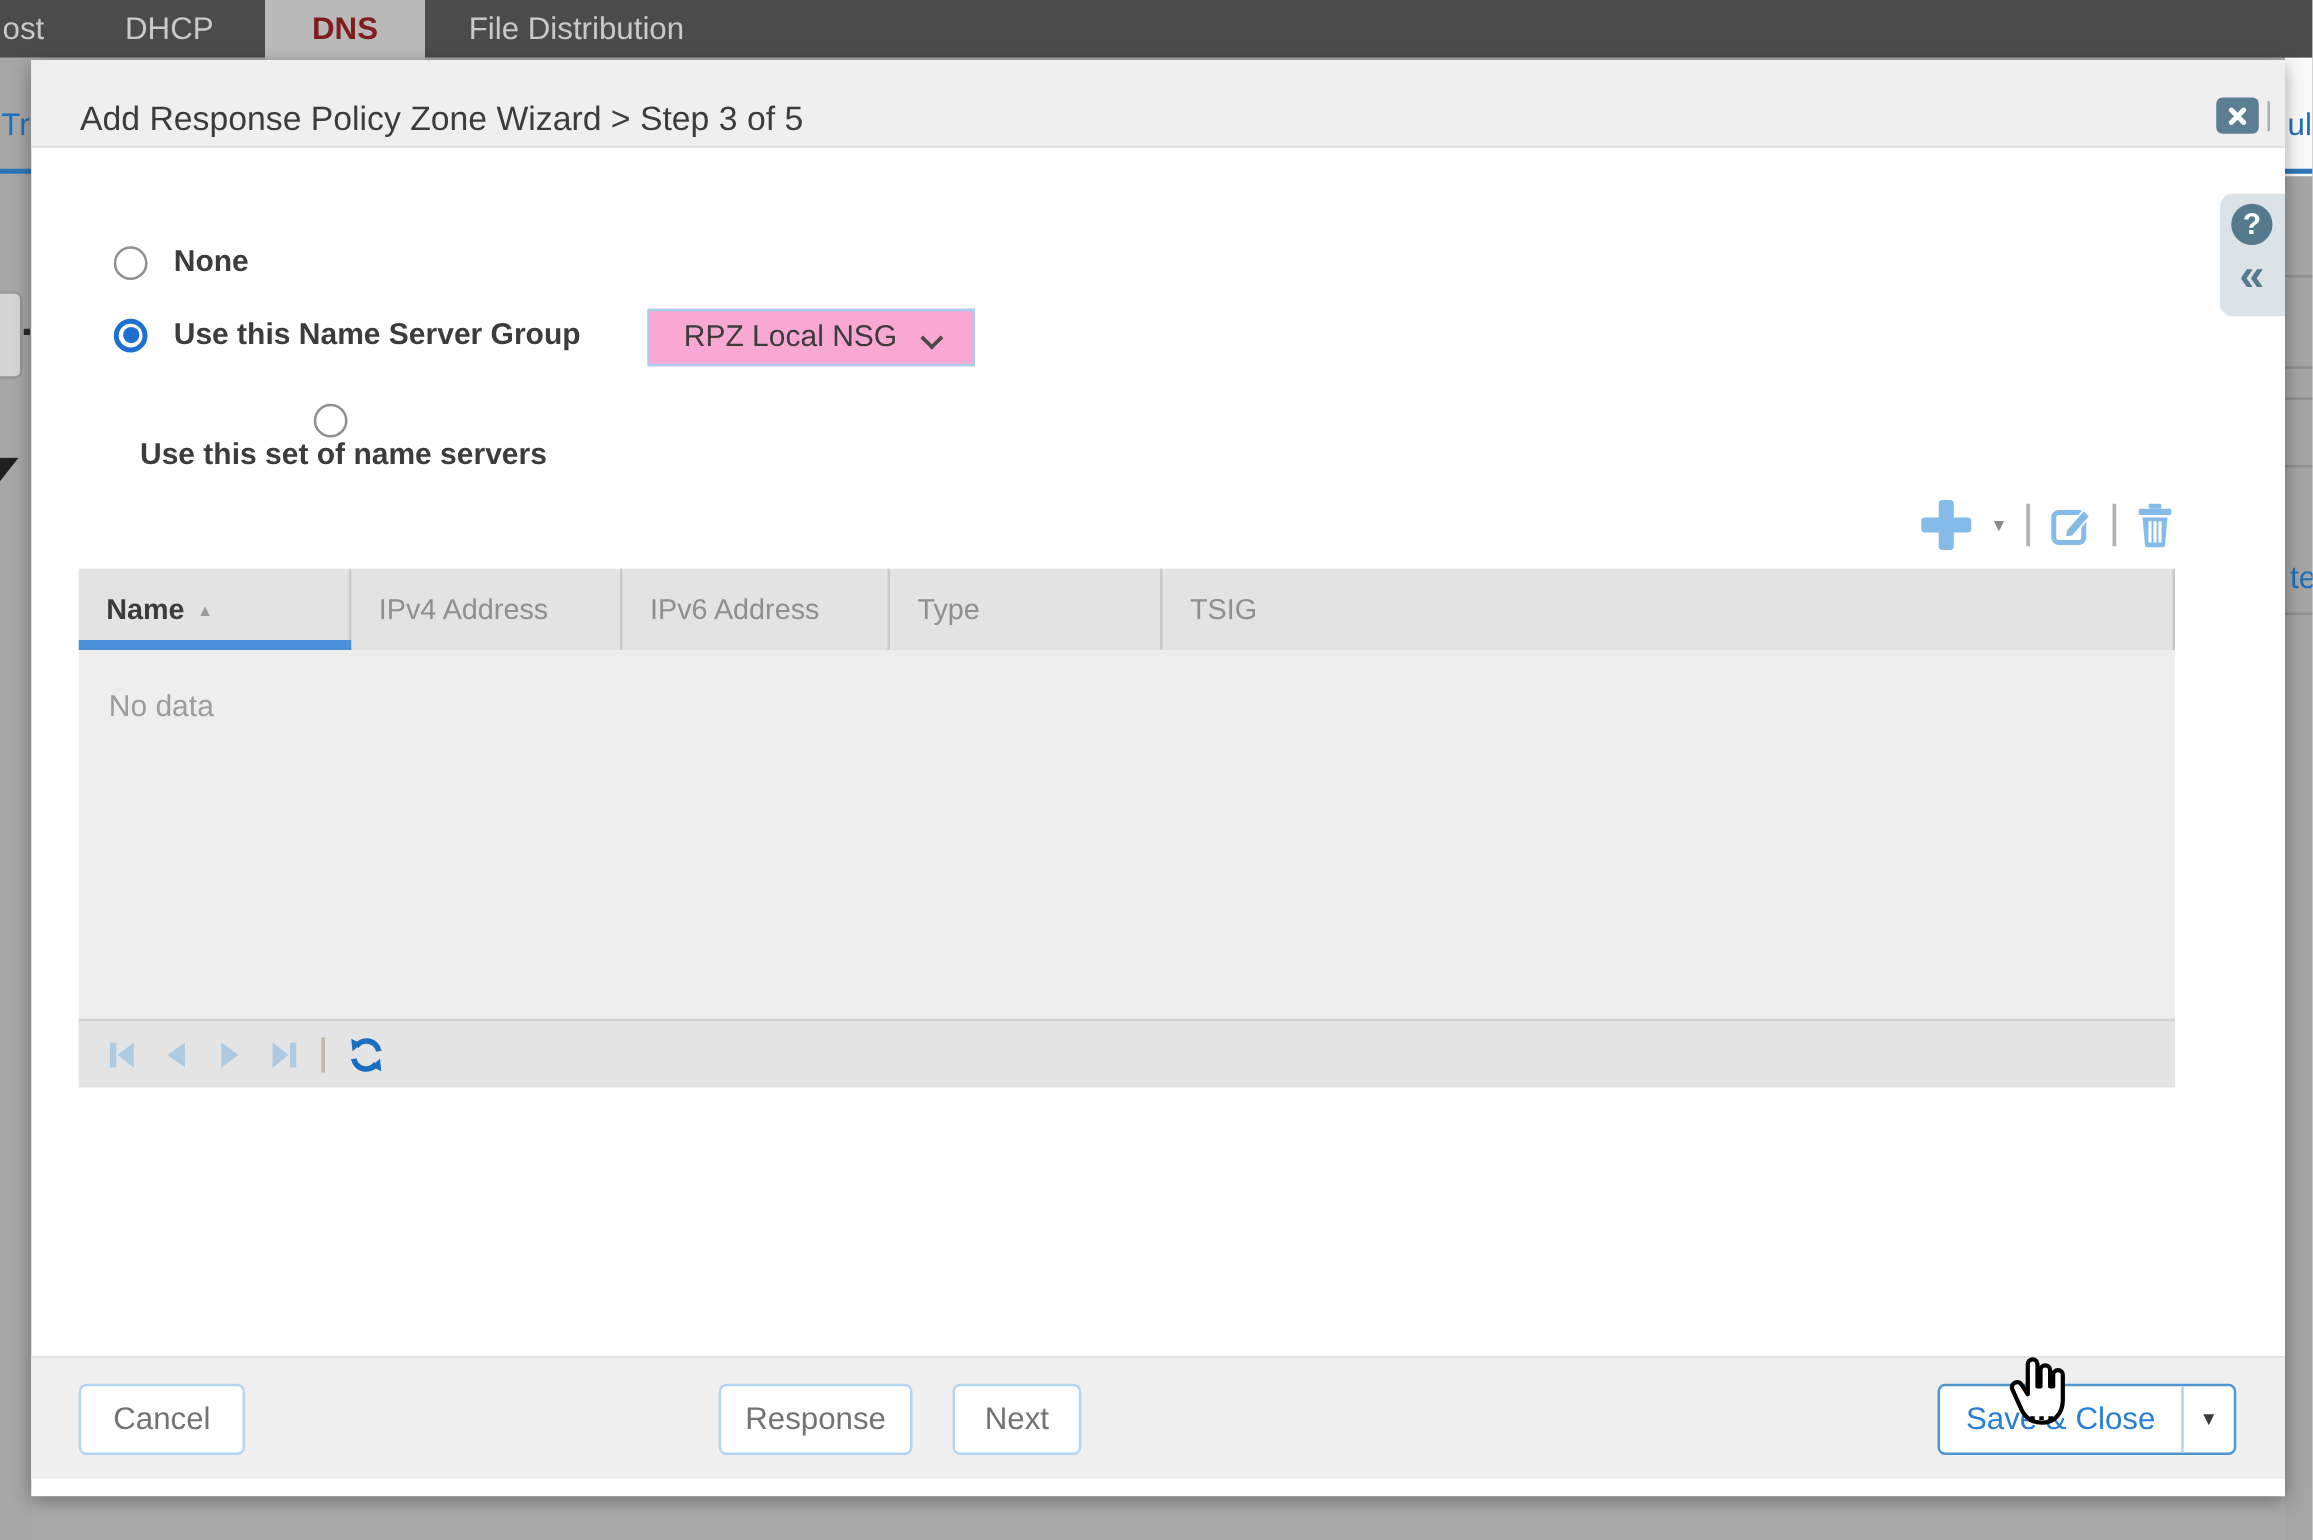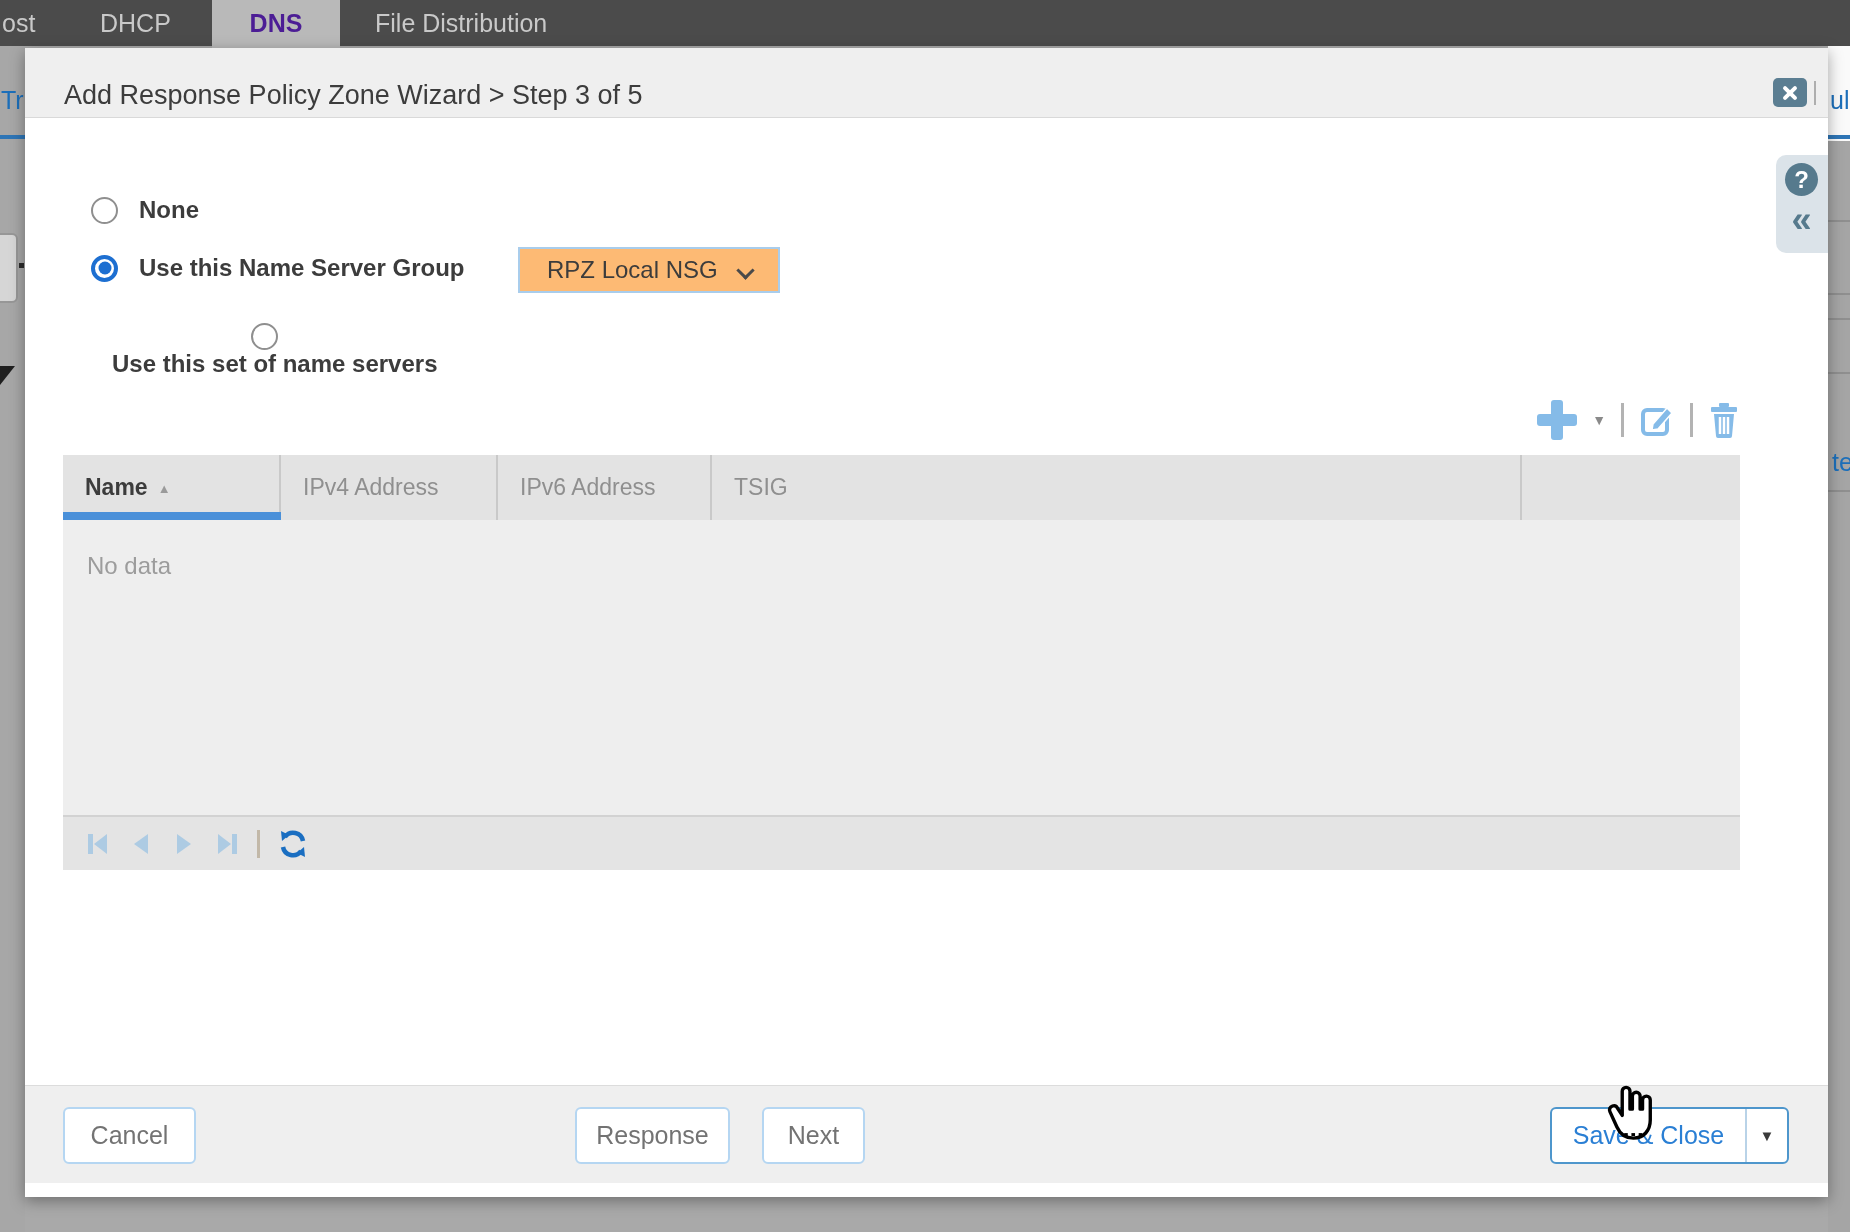--- a/index.html
+++ b/index.html
@@ -5,21 +5,21 @@
   * { margin:0; padding:0; box-sizing:border-box; }
   html,body { width:1850px; height:1232px; }
   body { font-family:"Liberation Sans", sans-serif; background:#a9a9a9; overflow:hidden; }
   #app { position:relative; width:1850px; height:1232px; overflow:hidden; }
 
   
   .topbar { position:absolute; left:0; top:0; width:1850px; height:46px; background:#4b4b4b; z-index:1; }
   .topbar .tab-frag { position:absolute; top:9px; font-size:25px; color:#c9c9c9; white-space:nowrap; }
   .tab-active { position:absolute; left:212px; top:0; width:128px; height:50px; background:#b9b9b9;
                 display:flex; align-items:flex-start; justify-content:center; }
-  .tab-active span { margin-top:9px; font-size:25px; font-weight:bold; color:#4c1d95; }
+  .tab-active span { margin-top:9px; font-size:25px; font-weight:bold; color:#7f1d1d; }
 
   
   .backdrop-left { position:absolute; left:0; top:46px; width:25px; height:1186px; background:#a7a7a7; z-index:0; }
   .backdrop-right { position:absolute; left:1828px; top:46px; width:22px; height:1186px; background:#a5a5a5; z-index:0; }
   .backdrop-right .white-top { position:absolute; left:0; top:0; width:22px; height:95px; background:#fafafa; }
   .frag-link { position:absolute; font-size:25px; color:#1c6fba; white-space:nowrap; }
   .accent-line { position:absolute; height:4px; background:#2e75b6; }
   .bd-hline { position:absolute; left:0; width:22px; height:2px; background:#8f8f8f; }
   .left-box { position:absolute; left:-12px; top:187px; width:30px; height:70px; background:#d6d6d6;
               border:2px solid #979797; border-radius:6px; }
@@ -48,21 +48,21 @@
   .collapse-glyph { position:absolute; left:9px; top:44px; width:33px; text-align:center; font-size:36px;
                     font-weight:bold; color:#567a8d; }
 
   
   .opt-row { position:absolute; left:66px; display:flex; align-items:center; cursor:pointer; }
   .radio { width:27px; height:27px; border-radius:50%; background:#fff; border:2px solid #8f8f8f; flex:0 0 27px; }
   .radio.sel { border:4px solid #1d6fd1; position:relative; }
   .radio.sel::after { content:""; position:absolute; left:50%; top:50%; width:13px; height:13px;
                       border-radius:50%; background:#1d6fd1; transform:translate(-50%,-50%); }
   .opt-label { margin-left:21px; font-size:24px; font-weight:bold; color:#3c3c3c; white-space:nowrap; }
-  .dropdown { position:absolute; left:493px; top:199px; width:262px; height:46px; background:#fdba74;
+  .dropdown { position:absolute; left:493px; top:199px; width:262px; height:46px; background:#f9a8d4;
               border:2px solid #a9cdec; display:flex; align-items:center; cursor:pointer; }
   .dropdown .dd-text { margin-left:27px; font-size:24px; color:#3c3c3c; }
   .chevron { position:absolute; right:26px; top:15px; width:13px; height:13px; border-right:3px solid #4a4a4a;
              border-bottom:3px solid #4a4a4a; transform:rotate(45deg); }
 
   
   .tb-icons { position:absolute; right:88px; top:349px; height:46px; display:flex; align-items:center; gap:15px; }
   .plus-icon { position:relative; width:40px; height:40px; cursor:pointer; }
   .plus-icon i { position:absolute; background:#85bbe8; border-radius:3px; }
   .plus-icon i:first-child { left:0; top:14px; width:40px; height:12px; }
@@ -194,20 +194,21 @@
       </svg>
     </div>
 
     <div class="grid">
       <div class="grid-head">
         <div class="th sorted c0">
           <span>Name</span><span class="sort-arrow">▲</span>
         </div>
         <div class="th c1">IPv4 Address</div>
         <div class="th c2">IPv6 Address</div>
+        <div class="th c3">Type</div>
         <div class="th c4">TSIG</div>
         <div class="sort-bar"></div>
       </div>
       <div class="grid-body">
         <div class="no-data">No data</div>
       </div>
       <div class="grid-pager">
         <svg class="svg-btn" width="26" height="26" viewBox="0 0 26 26">
           <rect x="3" y="3" width="5" height="20" fill="#adcbe3"></rect>
             <polygon points="22,3 22,23 9,13" fill="#adcbe3"></polygon>

